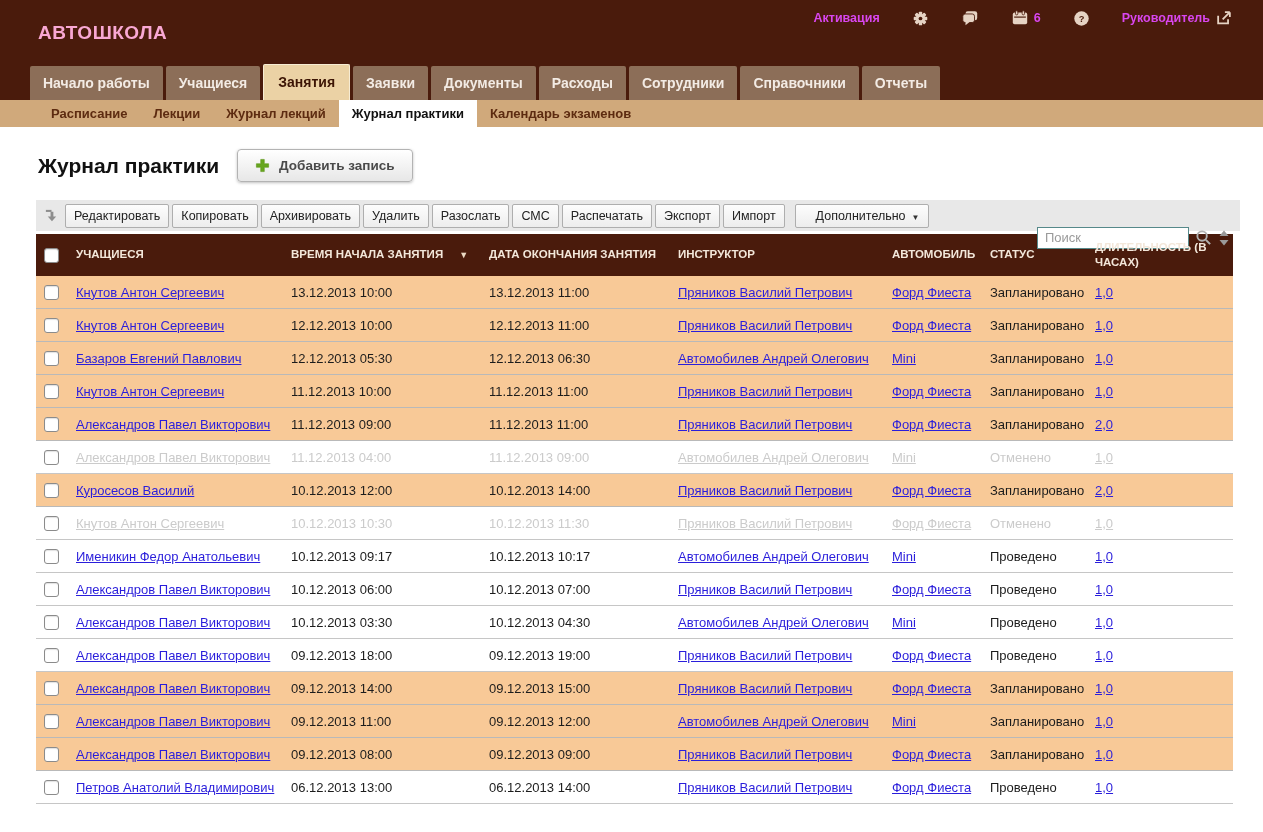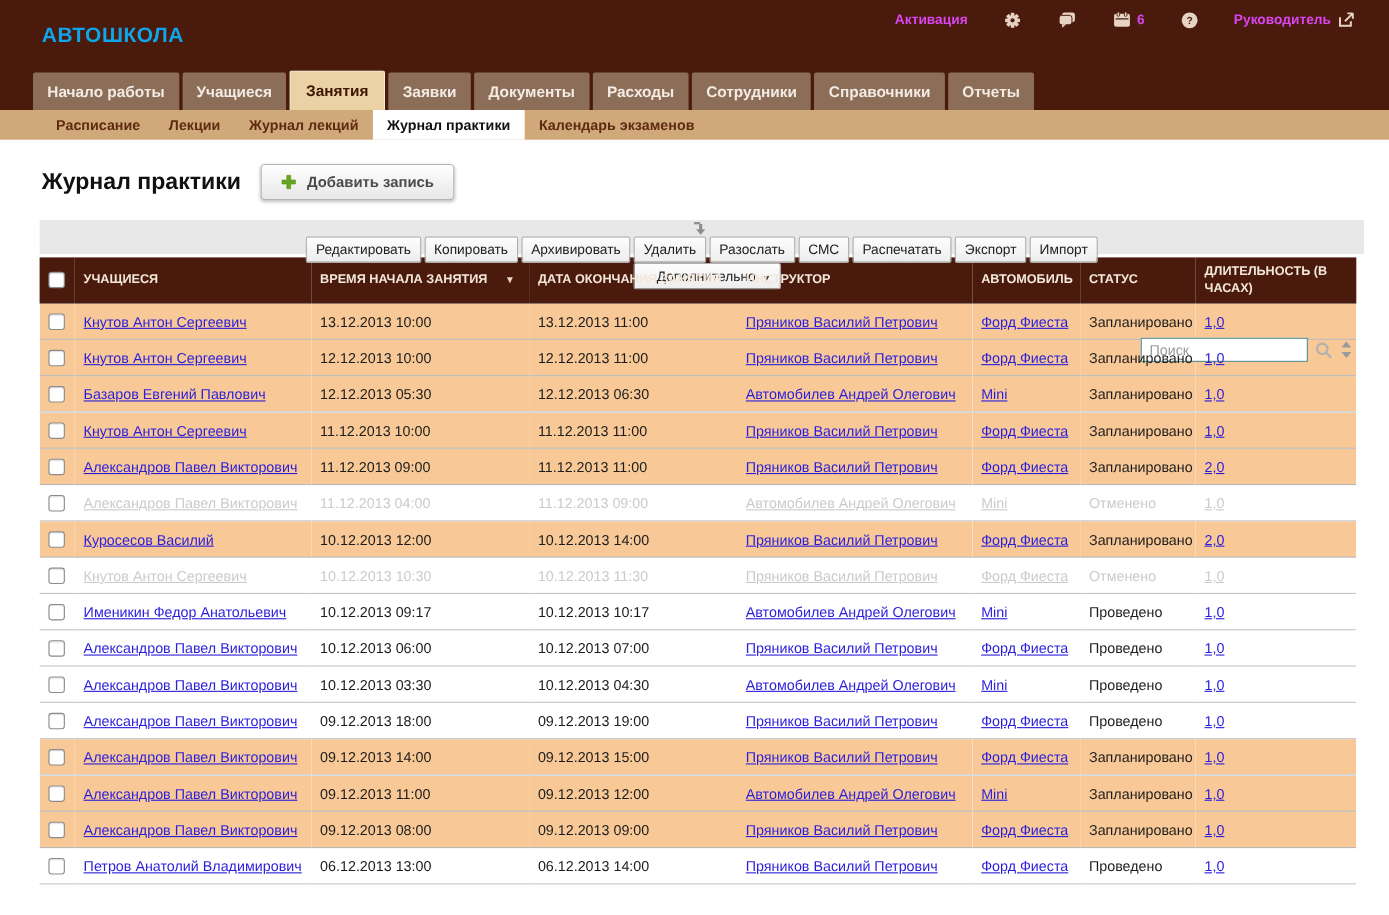--- a/index.html
+++ b/index.html
@@ -1,21 +1,21 @@
 <!DOCTYPE html>
 <html><head>
 <meta charset="utf-8">
 <style>
   * { box-sizing: border-box; margin: 0; padding: 0; }
   html,body { width:1263px; height:832px; overflow:hidden; background:#fff;
     font-family:"Liberation Sans", sans-serif; }
 
   
   .topbar { position:relative; height:100px; background:#4a1b0c; }
-  .brand { position:absolute; left:38px; top:22px; color:#0ea5e9; font-size:19px;
+  .brand { position:absolute; left:38px; top:22px; color:#f9a8d4; font-size:19px;
     font-weight:bold; letter-spacing:.5px; }
   .utility { position:absolute; top:9px; right:30px; display:flex; align-items:center;
     gap:32px; color:#d946ef; font-size:12.5px; font-weight:bold; }
   .utility .grp { display:flex; align-items:center; gap:5px; cursor:pointer; }
   .util-link, .util-icon { cursor:pointer; display:flex; align-items:center; }
 
   .main-nav { position:absolute; bottom:0; left:30px; display:flex; align-items:flex-end; }
   .tab { background:#8c6e58; color:#f3ebe4; font-size:14px; font-weight:bold;
     padding:9px 13px; margin-right:3px; border-radius:2px 2px 0 0; cursor:pointer;
     white-space:nowrap; }
@@ -39,21 +39,21 @@
   .title-row { display:flex; align-items:center; gap:18px; margin:22px 0 18px 38px; }
   h1 { font-size:21px; color:#111; }
   .add-btn { display:inline-flex; align-items:center; gap:9px; padding:8px 17px;
     border:1px solid #b3b3b3; border-radius:4px;
     background:linear-gradient(#ffffff,#e7e7e7); box-shadow:0 1px 3px rgba(0,0,0,.25);
     font-family:"Liberation Sans",sans-serif; font-weight:bold; font-size:13.5px;
     color:#4a4a4a; cursor:pointer; }
 
   
   .toolbar { margin-left:36px; width:1204px; height:31px; background:#e8e8e8;
-    display:flex; align-items:center; padding:0 6px;flex-direction:column; }
+    display:flex; align-items:center; padding:0 6px; }
   .dock-icon { margin:0 6px 0 2px; display:flex; cursor:pointer; }
   .tb-buttons { display:flex; gap:3px; }
   .tb-btn { padding:4px 8px; background:linear-gradient(#fdfdfd,#ededed);
     border:1px solid #aeaeae; border-radius:2px; font-family:"Liberation Sans",sans-serif;
     font-size:12.5px; color:#222; cursor:pointer; white-space:nowrap; }
   .tb-btn.more { margin-left:10px;padding-left:20px; }
   .tb-btn .caret { font-size:8px; margin-left:6px; color:#333; }
   .tb-right { margin-left:auto; display:flex; align-items:center; gap:6px; padding-right:4px;margin-top:44px; }
   .search-input { width:152px; height:22px; border:1px solid #56898a; padding:2px 7px;
     font-family:"Liberation Sans",sans-serif; font-size:13px; color:#333; }

